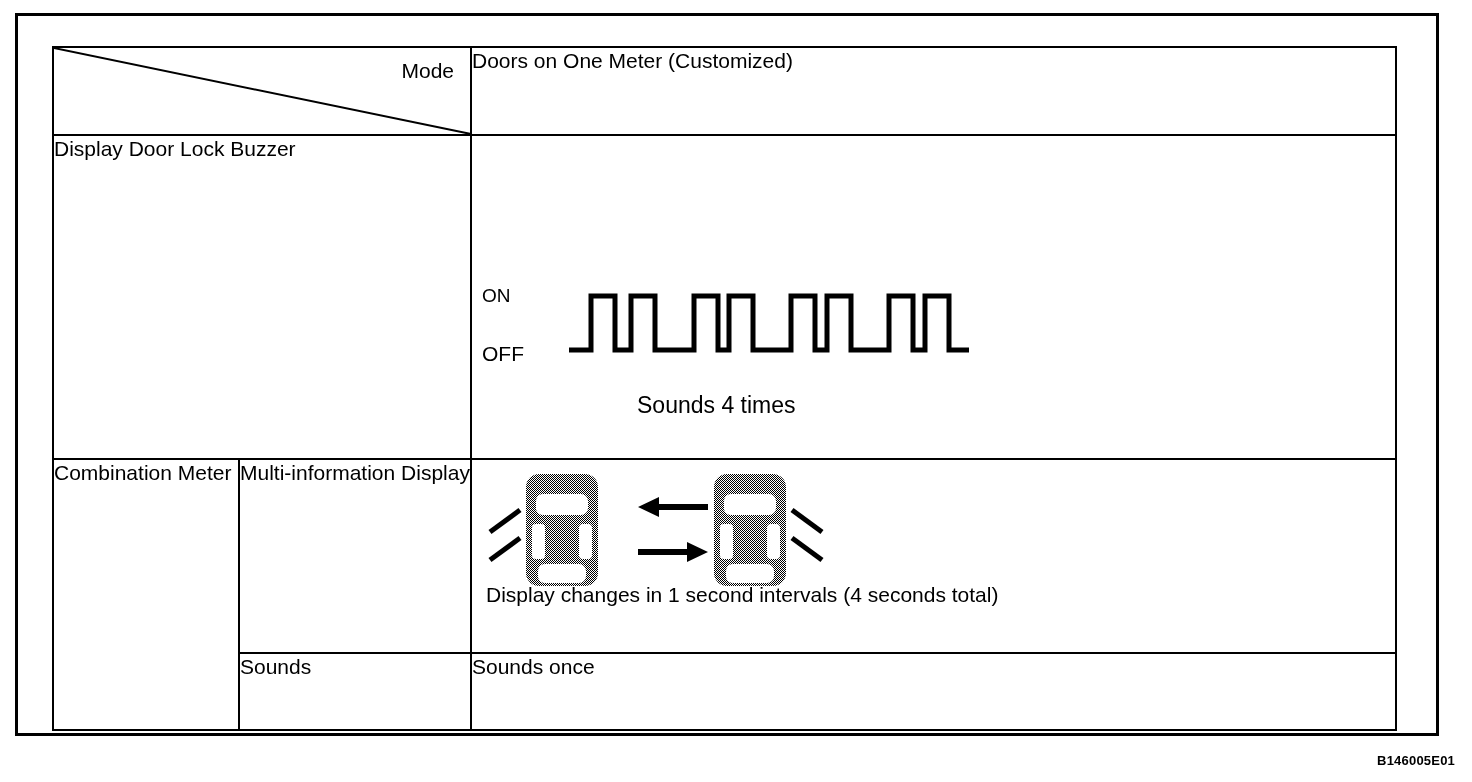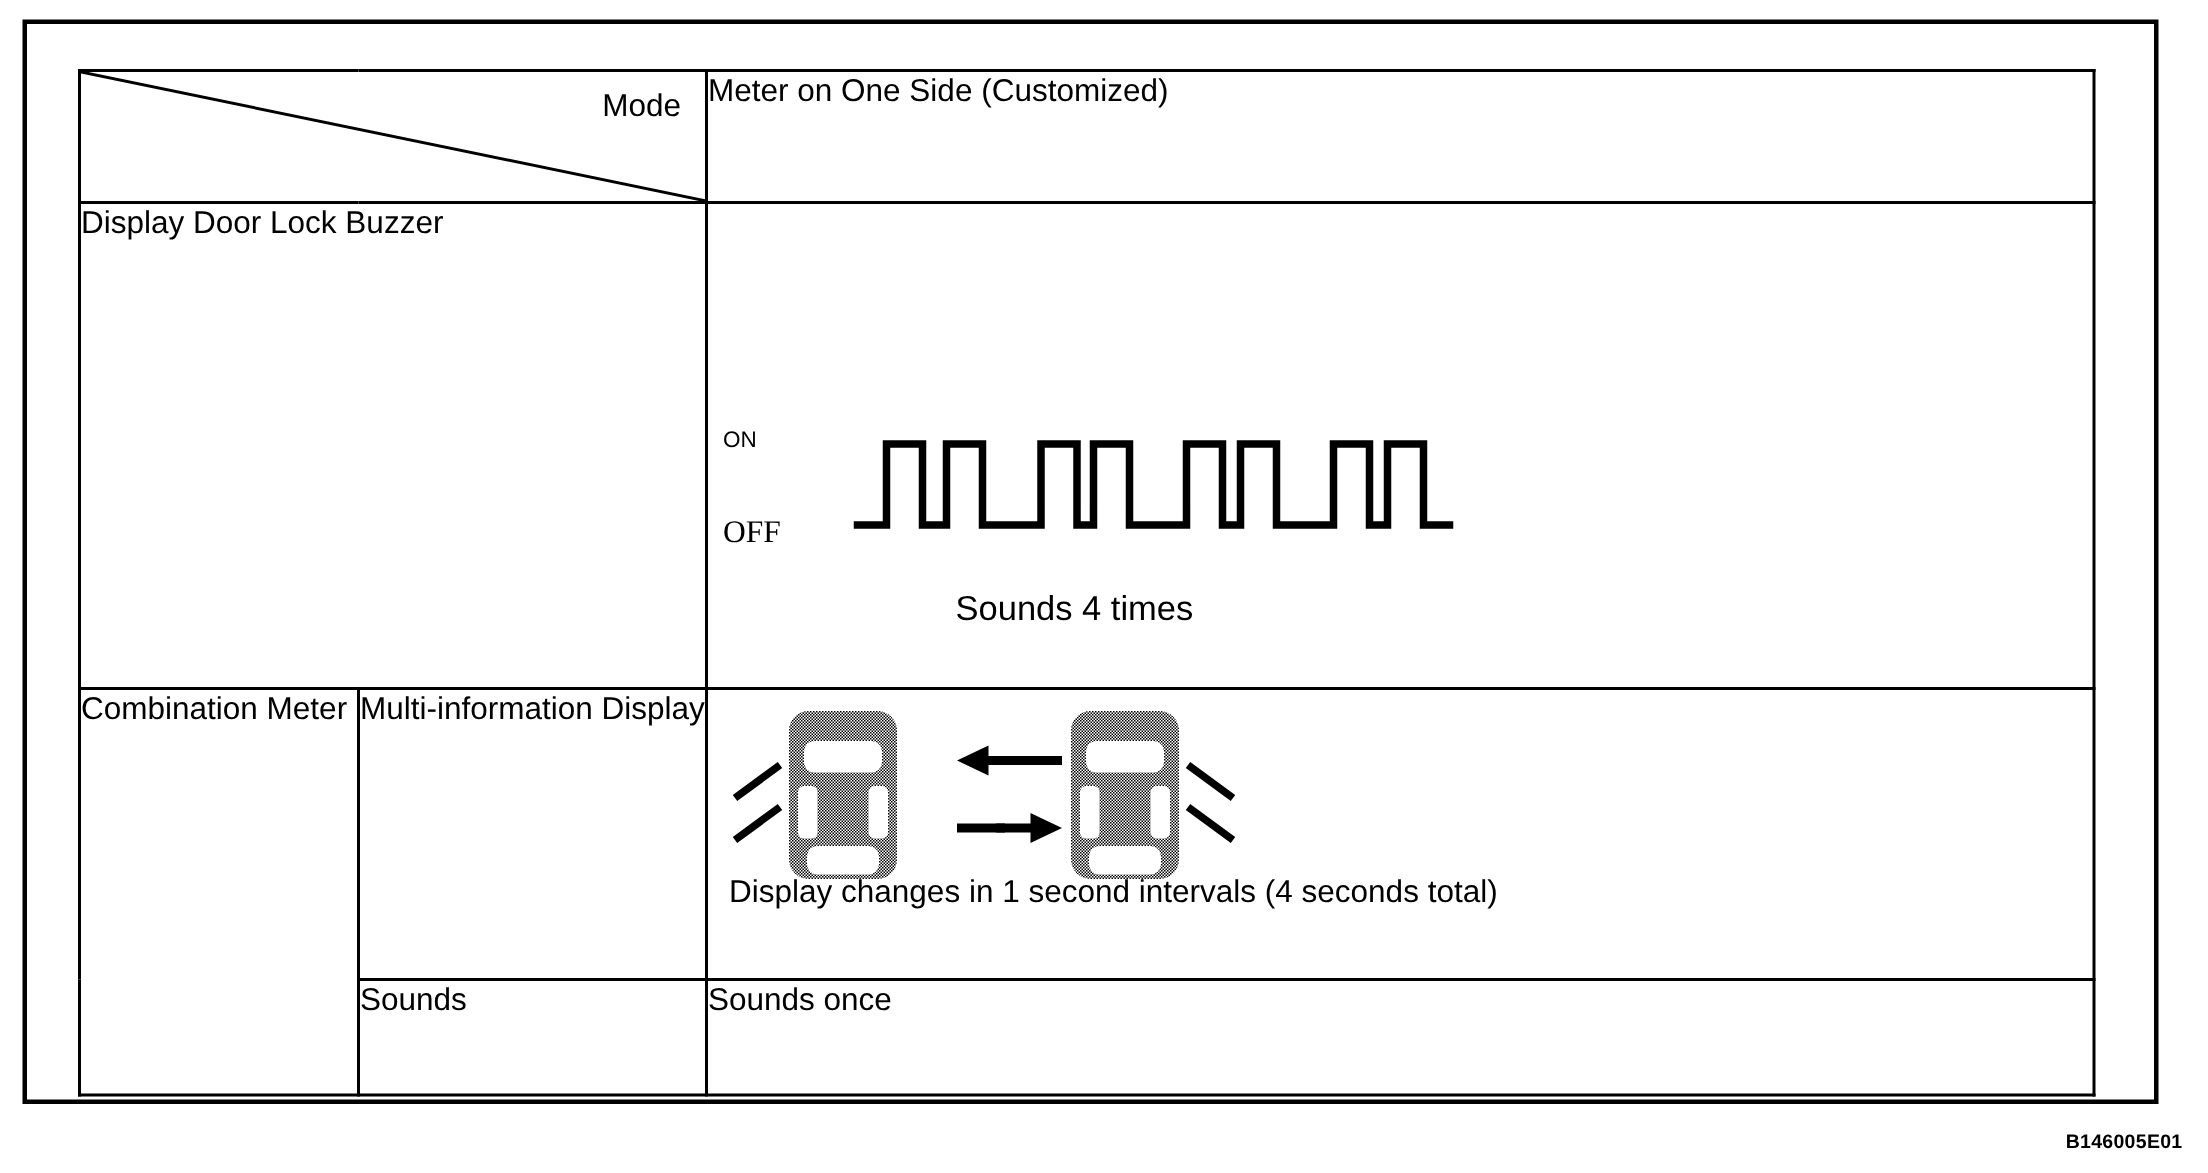--- a/index.html
+++ b/index.html
@@ -97,28 +97,27 @@
     position: absolute;
     left: 0;
     top: 0;
     width: 86px;
     height: 100px;
   }
   .lbl-on {
     position: absolute;
     left: 0;
     top: 0px;
-    font-size: 15px;
+    font-size: 19px;
   }
   .lbl-off {
     position: absolute;
     left: 0;
     top: 57px;
     font-size: 21px;
-    font-family: Liberation Serif, serif;
   }
   .wave-svg {
     position: absolute;
     left: 87px;
     top: 4px;
   }
   .wave-caption {
     position: absolute;
     left: 165px;
     top: 255px;
@@ -174,21 +173,21 @@
   </colgroup>
   <tbody>
 
     <tr>
       <td colspan="2" class="diag-cell">
         <svg viewBox="0 0 418 86" preserveAspectRatio="none">
           <line x1="0" y1="0" x2="418" y2="86" stroke="#000" stroke-width="2"></line>
         </svg>
         <span class="mode-label">Mode</span>
       </td>
-      <td class="mode-value">Meter on One Side (Customized)</td>
+      <td class="mode-value">Doors on One Meter (Customized)</td>
     </tr>
 
     <tr>
       <td colspan="2" class="cell-pad">Display Door Lock Buzzer</td>
       <td class="wave-block">
         <div class="wave-wrap">
           <div class="wave-labels">
             <span class="lbl-on">ON</span>
             <span class="lbl-off">OFF</span>
           </div>

